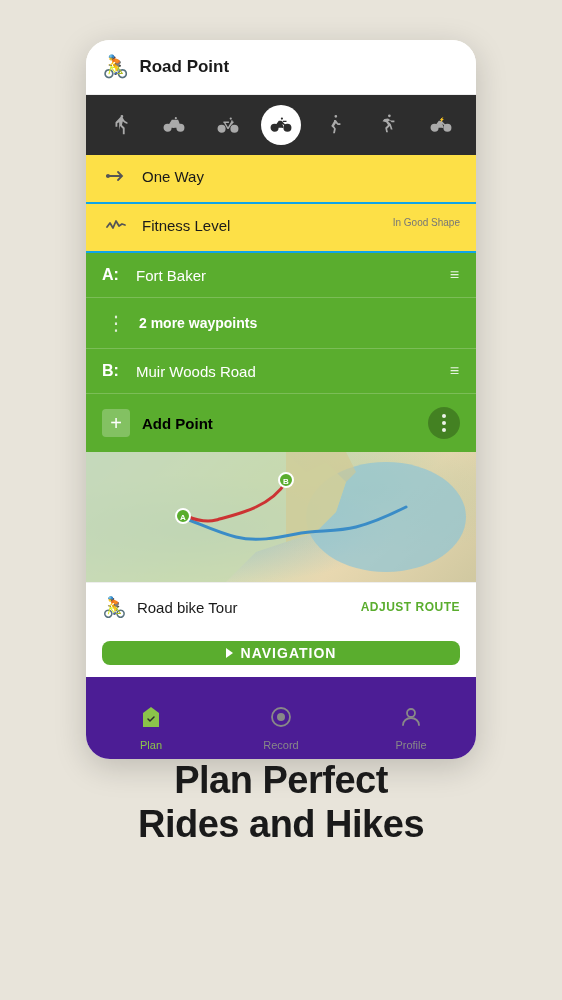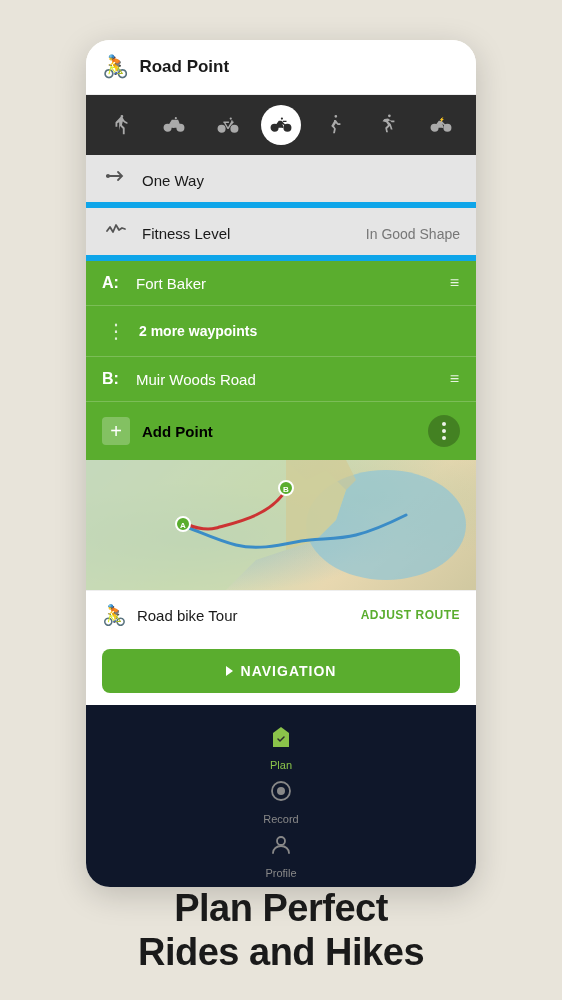--- a/index.html
+++ b/index.html
@@ -72,40 +72,40 @@
     }
     .activity-tab:not(.active) svg path,
     .activity-tab:not(.active) svg circle,
     .activity-tab:not(.active) svg rect {
       fill: #aaa;
     }
 
     
     .option-row {
       display: flex;
-      align-items: flex-end;
+      align-items: flex-start;
       padding: 13px 16px;
-      border-bottom: 6px solid #0ea5e9;
-      background: #e5e5e5;
+      border-bottom: 2px solid #0ea5e9;
+      background: #fde047;
     }
     .option-icon {
       width: 28px;
       font-size: 18px;
       color: #555;
       margin-right: 12px;
       text-align: center;
     }
     .option-label {
       font-size: 15px;
       color: #1a1a1a;
       font-weight: 500;
       flex: 1;
     }
     .option-value {
-      font-size: 14px;
+      font-size: 10px;
       color: #777;
     }
 
     
     .waypoint-section {
       background: #5aad2e;
     }
     .waypoint-row {
       display: flex;
       align-items: center;
@@ -250,21 +250,21 @@
       border-radius: 8px;
       font-size: 14px;
       font-weight: 700;
       color: #333;
       letter-spacing: 1px;
       cursor: pointer;
       text-align: center;
     }
     .nav-btn {
       flex: 1.4;
-      padding: 14px;
+      padding: 4px;
       background: #5aad2e;
       border: none;
       border-radius: 8px;
       font-size: 14px;
       font-weight: 700;
       color: #fff;
       letter-spacing: 1px;
       cursor: pointer;
       display: flex;
       align-items: center;
@@ -275,23 +275,22 @@
       width: 0;
       height: 0;
       border-left: 7px solid #fff;
       border-top: 5px solid transparent;
       border-bottom: 5px solid transparent;
     }
 
     
     .bottom-nav {
       display: flex;
-      background: #0f172a;
-      padding: 16px 0 4px;
-      flex-direction: column;
+      background: #4c1d95;
+      padding: 24px 0 4px;
     }
     .nav-item {
       flex: 1;
       display: flex;
       flex-direction: column;
       align-items: center;
       gap: 4px;
       cursor: pointer;
       padding: 4px 0;
     }

